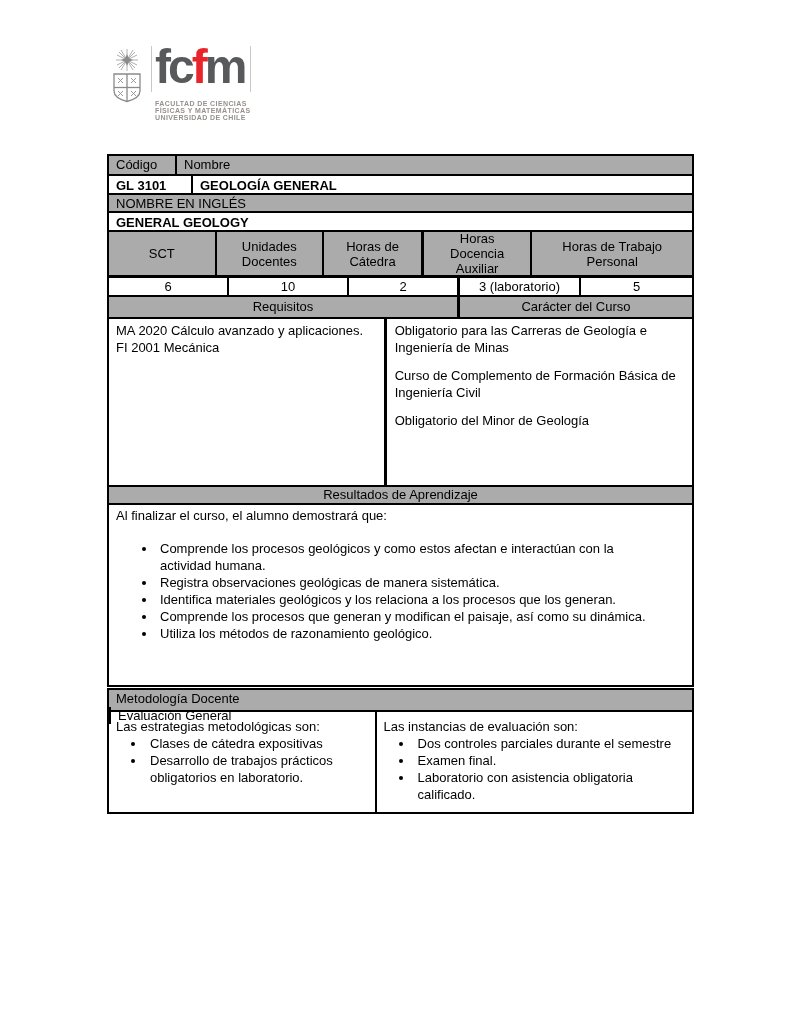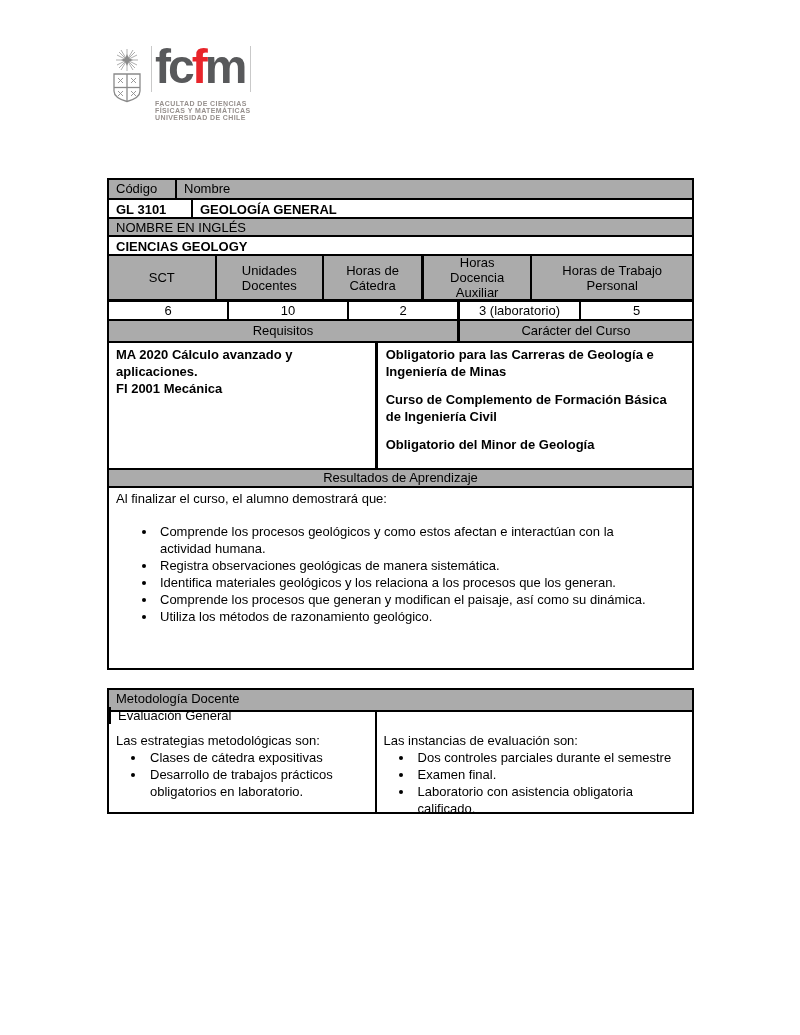--- a/index.html
+++ b/index.html
@@ -19,21 +19,21 @@
   .wordmark .red { color:#e8252b; }
   .logo-caption { margin-top:8px; padding-left:4px; font-size:7px; line-height:7px;
                   color:#97908d; letter-spacing:0.4px; font-weight:bold; }
 
   
   .doc-title { position:absolute; top:122px; left:0; width:100%; text-align:center;
                font-size:15px; font-weight:bold; letter-spacing:0.2px; }
 
   
   .tbl { position:absolute; left:107px; width:587px; border:2px solid #000; font-size:13px; }
-  .t1 { top:154px;margin-top:24px; }
+  .t1 { top:154px; }
   .t2 { top:688px; }
   .row { display:flex; border-top:2px solid #000; }
   .row:first-child { border-top:none; }
   .cell { border-left:2px solid #000; }
   .cell:first-child { border-left:none; }
   .gray { background:#ababab; }
   .bold { font-weight:bold; }
   .grow { flex:1 1 auto; }
 
   .pad { padding:1px 7px; }
@@ -48,37 +48,37 @@
                 text-align:center; padding:0 13px; line-height:15px; }
   .w1 { width:118px; } .w2 { width:120px; } .w3 { width:110px; }
   .w4 { width:122px; } .w5 { flex:1 1 auto; }
   .thickL { border-left:3px solid #000; }
   .vals { height:19px; }
   .vals .cell { text-align:center; line-height:17px; }
 
   
   .c-req { width:348px; }
   .ctr { text-align:center; }
-  .r-content { height:127px;font-weight:bold; }
+  .r-content { height:168px; }
   .req-lines { padding:3px 7px; line-height:17px; }
   .car-pars { padding:3px 8px; }
   .car-pars p { margin:0 0 11px; line-height:17px; }
 
   
   .r-outcomes { height:180px; padding:2px 7px; }
   .intro { line-height:17px; }
   ul.blist { margin:16px 0 0; padding-left:41px; padding-right:36px; list-style:disc; }
   ul.blist li { line-height:17px; padding-left:3px; }
 
   
   .t2 .hcellA { width:280px; }
   .t2 .hrow { height:20px;flex-direction:column; }
   .t2 .content { height:102px; }
   .t2 .ccellA { width:280px; }
-  .t2 .cpad { padding:20px 7px; }
+  .t2 .cpad { padding:6px 7px; }
   ul.blist2 { margin:0; padding-left:30px; padding-right:8px; list-style:disc; }
   ul.blist2 li { line-height:17px; padding-left:4px; }
 </style>
 </head>
 <body>
 
 <div class="page">
 
   <div class="logo">
     <svg class="crest" viewBox="0 0 38 58">
@@ -131,21 +131,21 @@
     <div class="row h19">
       <div class="cell c-code pad bold">GL 3101</div>
       <div class="cell grow pad bold">GEOLOGÍA GENERAL</div>
     </div>
 
     <div class="row gray h18">
       <div class="cell grow pad">NOMBRE EN INGLÉS</div>
     </div>
 
     <div class="row h19">
-      <div class="cell grow pad bold">CIENCIAS GEOLOGY</div>
+      <div class="cell grow pad bold">GENERAL GEOLOGY</div>
     </div>
 
     <div class="row gray hdr5">
       <div class="cell w1">SCT</div>
       <div class="cell w2">Unidades Docentes</div>
       <div class="cell w3">Horas de Cátedra</div>
       <div class="cell w4 thickL">Horas Docencia Auxiliar</div>
       <div class="cell w5">Horas de Trabajo Personal</div>
     </div>
 

